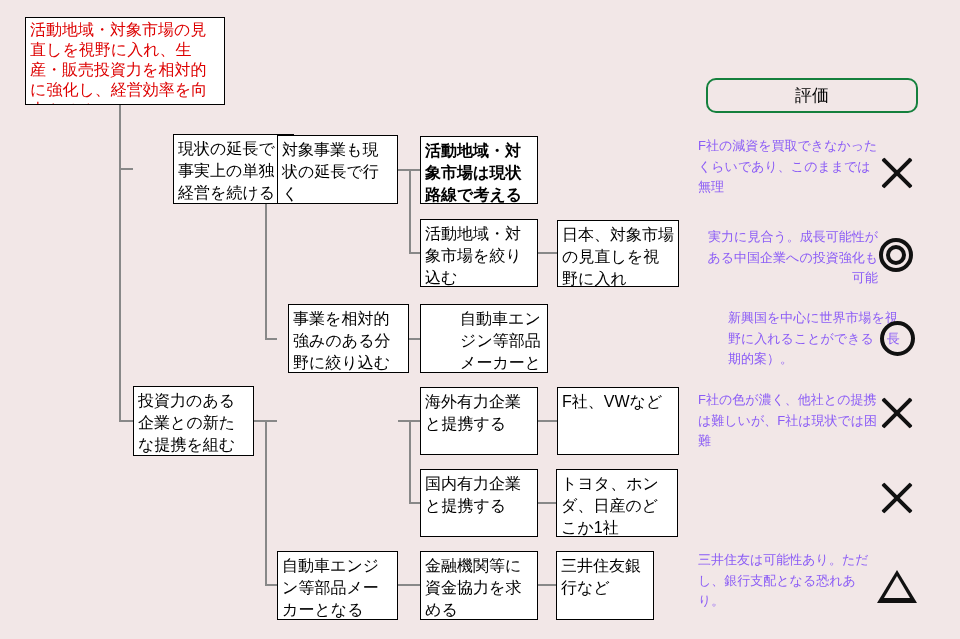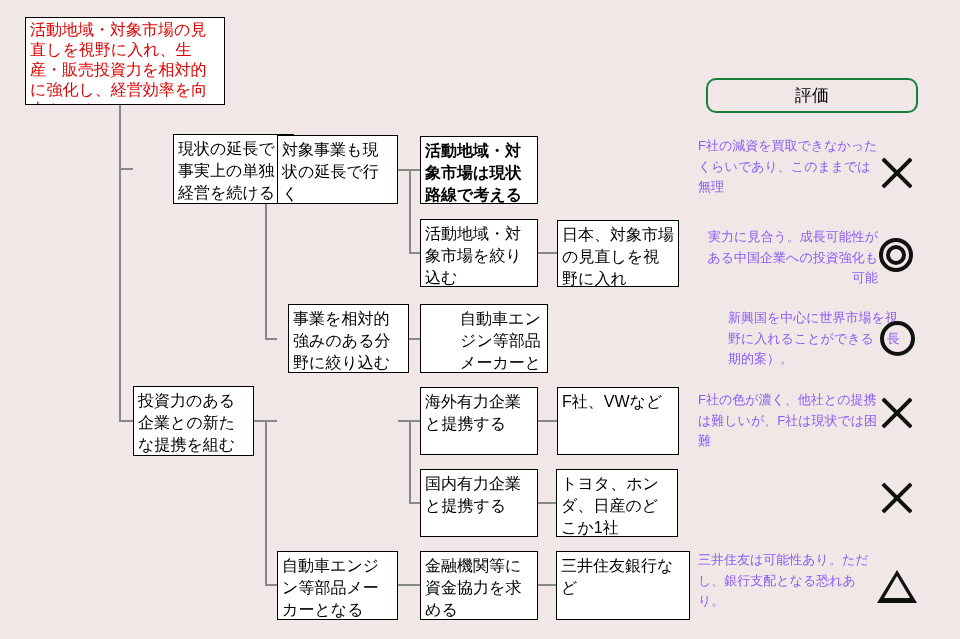--- a/index.html
+++ b/index.html
@@ -125,21 +125,21 @@
   <div class="node" style="left:420px;top:136px;width:118px;height:68px;font-weight:bold;">活動地域・対象市場は現状路線で考える</div>
   <div class="node" style="left:420px;top:219px;width:118px;height:68px;">活動地域・対象市場を絞り込む</div>
   <div class="node" style="left:420px;top:304px;width:128px;height:69px;padding-left:39px;">自動車エンジン等部品メーカーとなる</div>
   <div class="node" style="left:420px;top:387px;width:118px;height:68px;">海外有力企業と提携する</div>
   <div class="node" style="left:420px;top:551px;width:118px;height:69px;">金融機関等に資金協力を求める</div>
   <div class="node" style="left:420px;top:469px;width:118px;height:68px;">国内有力企業と提携する</div>
 
   <div class="node" style="left:557px;top:220px;width:122px;height:67px;">日本、対象市場の見直しを視野に入れ</div>
   <div class="node" style="left:557px;top:387px;width:122px;height:68px;">F社、VWなど</div>
   <div class="node" style="left:556px;top:469px;width:122px;height:68px;">トヨタ、ホンダ、日産のどこか1社</div>
-  <div class="node" style="left:556px;top:551px;width:134px;height:69px;">三井住友銀行など</div>
+  <div class="node" style="left:556px;top:551px;width:98px;height:69px;">三井住友銀行など</div>
 
   <div class="eval-header" style="left:706px;top:78px;width:212px;height:35px;">
     <span>評価</span>
   </div>
 
   <div class="eval-text" style="left:698px;top:136px;">F社の減資を買取できなかったくらいであり、このままでは無理</div>
   <div style="left:880px;top:156px;" class="mark mark-x">
       <span class="mark-inner"></span>
     </div>
 

